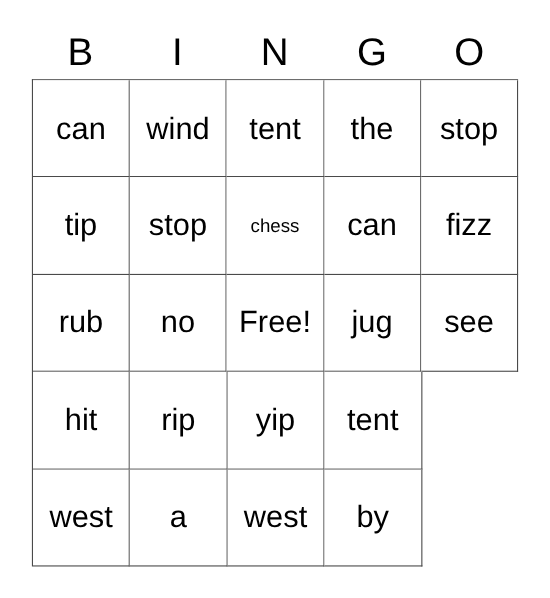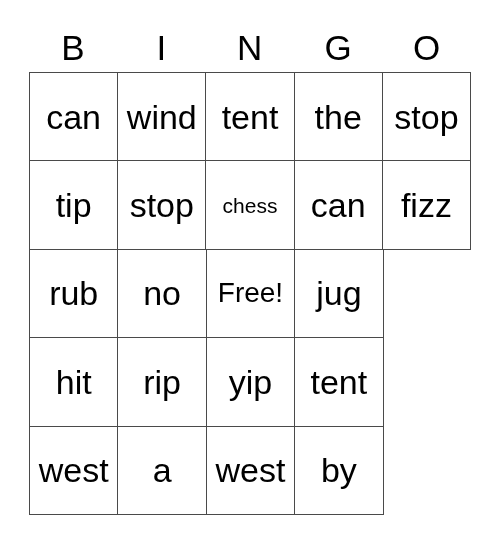--- a/index.html
+++ b/index.html
@@ -56,28 +56,28 @@
     box-sizing: border-box;
     border-right: 1px solid #4a4a4a;
     border-bottom: 1px solid #4a4a4a;
     display: flex;
     align-items: center;
     justify-content: center;
     background: #ffffff;
     overflow: hidden;
   }
   .cell-text {
-    font-size: 34px;
+    font-size: 28px;
     line-height: 1;
     white-space: nowrap;
     color: #000000;
     text-align: center;
   }
   .cell-text.shrink {
-    font-size: 21px;
+    font-size: 17px;
   }
   .cell-text.tight {
     font-size: 28px;
     text-align: center;
   }
 </style>
 </head>
 <body>
 
 <div class="card">
@@ -134,20 +134,23 @@
         </div>
       <div class="cell">
           <span class="cell-text">no</span>
         </div>
       <div class="cell">
           <span class="cell-text tight">Free!</span>
         </div>
       <div class="cell">
           <span class="cell-text">jug</span>
         </div>
+      <div class="cell">
+          <span class="cell-text">see</span>
+        </div>
     </div>
 
     <div class="grid-row">
       <div class="cell">
           <span class="cell-text">hit</span>
         </div>
       <div class="cell">
           <span class="cell-text">rip</span>
         </div>
       <div class="cell">

